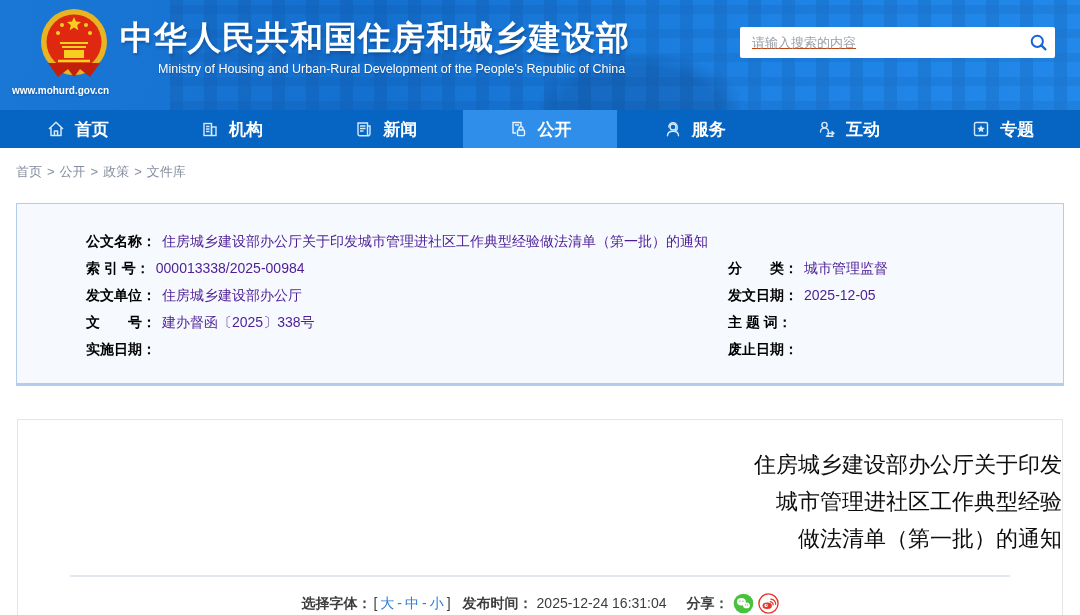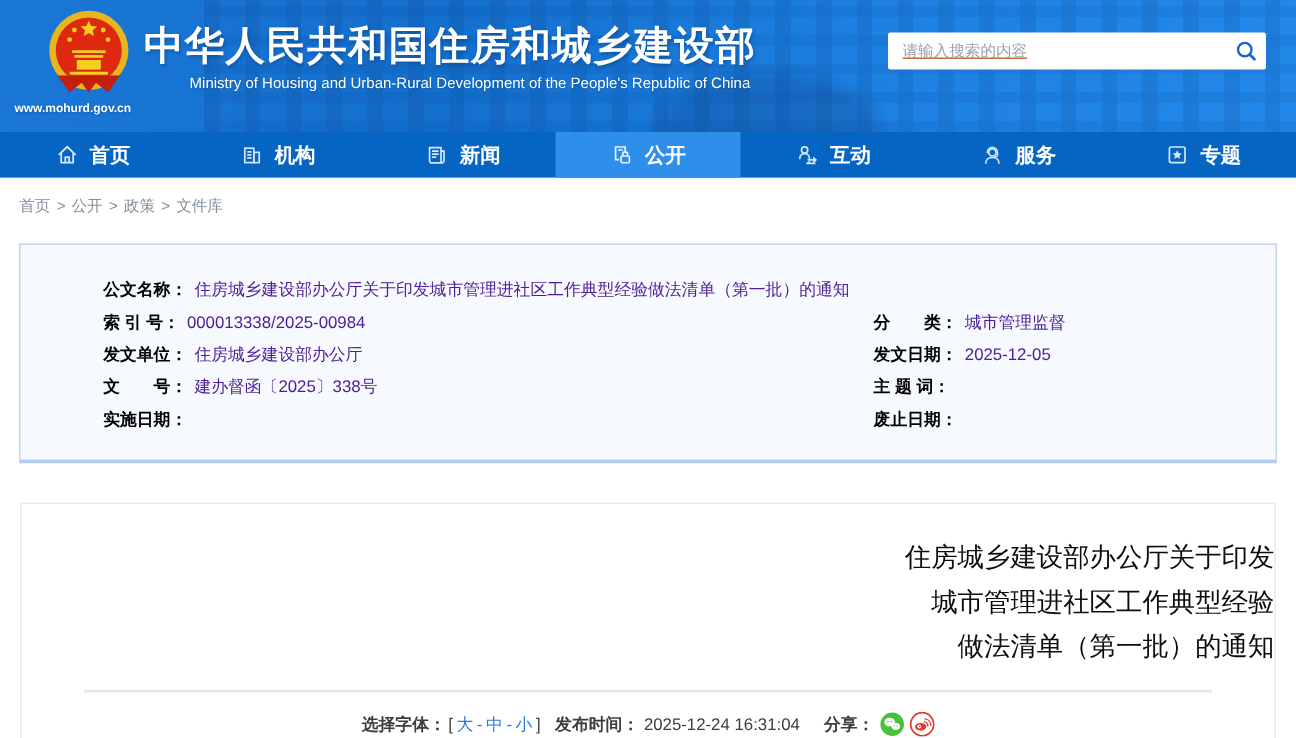--- a/index.html
+++ b/index.html
@@ -130,36 +130,36 @@
   <div class="nav-item active">
     <svg width="20" height="20" viewBox="0 0 20 20" fill="none" stroke="#eaf4ff" stroke-width="1.4">
       <path d="M13 8 V3.5 H5 V14 H8"></path>
         <path d="M7 6 H11"></path>
       <rect x="9.5" y="11" width="7" height="5.6" rx="1"></rect>
       <path d="M11 11 V9.6 a2 2 0 0 1 4 0 V11"></path>
     </svg>
     <span>公开</span>
   </div>
   <div class="nav-item">
+    <svg width="20" height="20" viewBox="0 0 20 20" fill="none" stroke="#d6e8fb" stroke-width="1.4" stroke-linecap="round">
+      <circle cx="10" cy="8" r="3"></circle>
+      <path d="M5.8 8 a4.2 4.2 0 0 1 8.4 0"></path>
+      <path d="M4.5 16.8 c0-3.1 2.6-4.6 5.5-4.6 s5.5 1.5 5.5 4.6"></path>
+      <path d="M14.2 8.6 v1.4 a2 2 0 0 1 -2 1.6"></path>
+    </svg>
+    <span>服务</span>
+  </div>
+  <div class="nav-item">
     <svg width="20" height="20" viewBox="0 0 20 20" fill="none" stroke="#d6e8fb" stroke-width="1.4" stroke-linecap="round" stroke-linejoin="round">
       <circle cx="7.5" cy="6" r="2.6"></circle>
       <path d="M3.5 13 c0-2.6 1.9-3.9 4-3.9 s4 1.3 4 3.9"></path>
       <path d="M10.5 14.2 H17 M15 12.5 L17 14.2 L15 15.9"></path>
       <path d="M16 17.2 H9.5 M11.5 15.9 L9.5 17.2"></path>
     </svg>
     <span>互动</span>
-  </div>
-  <div class="nav-item">
-    <svg width="20" height="20" viewBox="0 0 20 20" fill="none" stroke="#d6e8fb" stroke-width="1.4" stroke-linecap="round">
-      <circle cx="10" cy="8" r="3"></circle>
-      <path d="M5.8 8 a4.2 4.2 0 0 1 8.4 0"></path>
-      <path d="M4.5 16.8 c0-3.1 2.6-4.6 5.5-4.6 s5.5 1.5 5.5 4.6"></path>
-      <path d="M14.2 8.6 v1.4 a2 2 0 0 1 -2 1.6"></path>
-    </svg>
-    <span>服务</span>
   </div>
   <div class="nav-item">
     <svg width="20" height="20" viewBox="0 0 20 20" fill="none" stroke="#d6e8fb" stroke-width="1.4">
       <rect x="3.5" y="3.5" width="13" height="13" rx="1.5"></rect>
       <path d="M10 6.2 l1.15 2.35 2.6 .35 -1.9 1.8 .5 2.6 -2.35-1.25 -2.35 1.25 .5-2.6 -1.9-1.8 2.6-.35 z" fill="#d6e8fb" stroke="none"></path>
     </svg>
     <span>专题</span>
   </div>
 </div>
 

